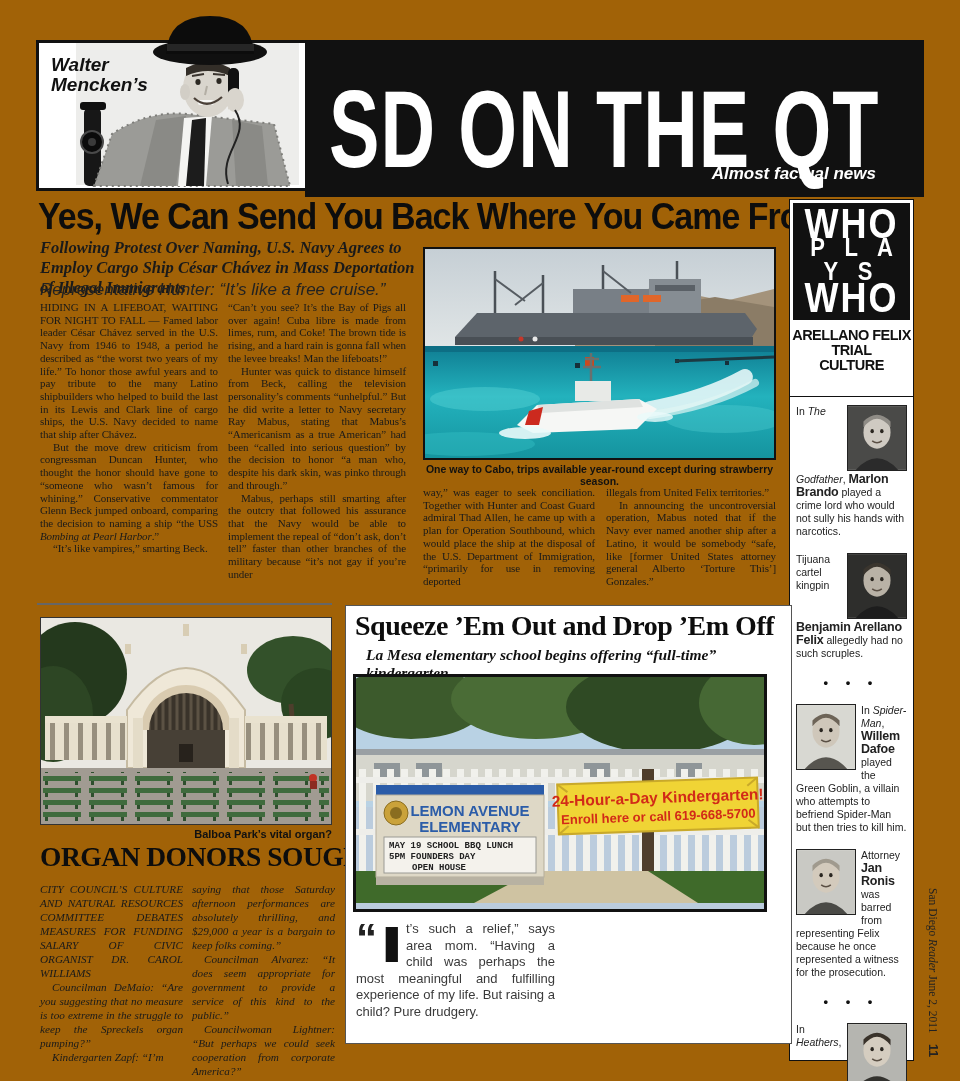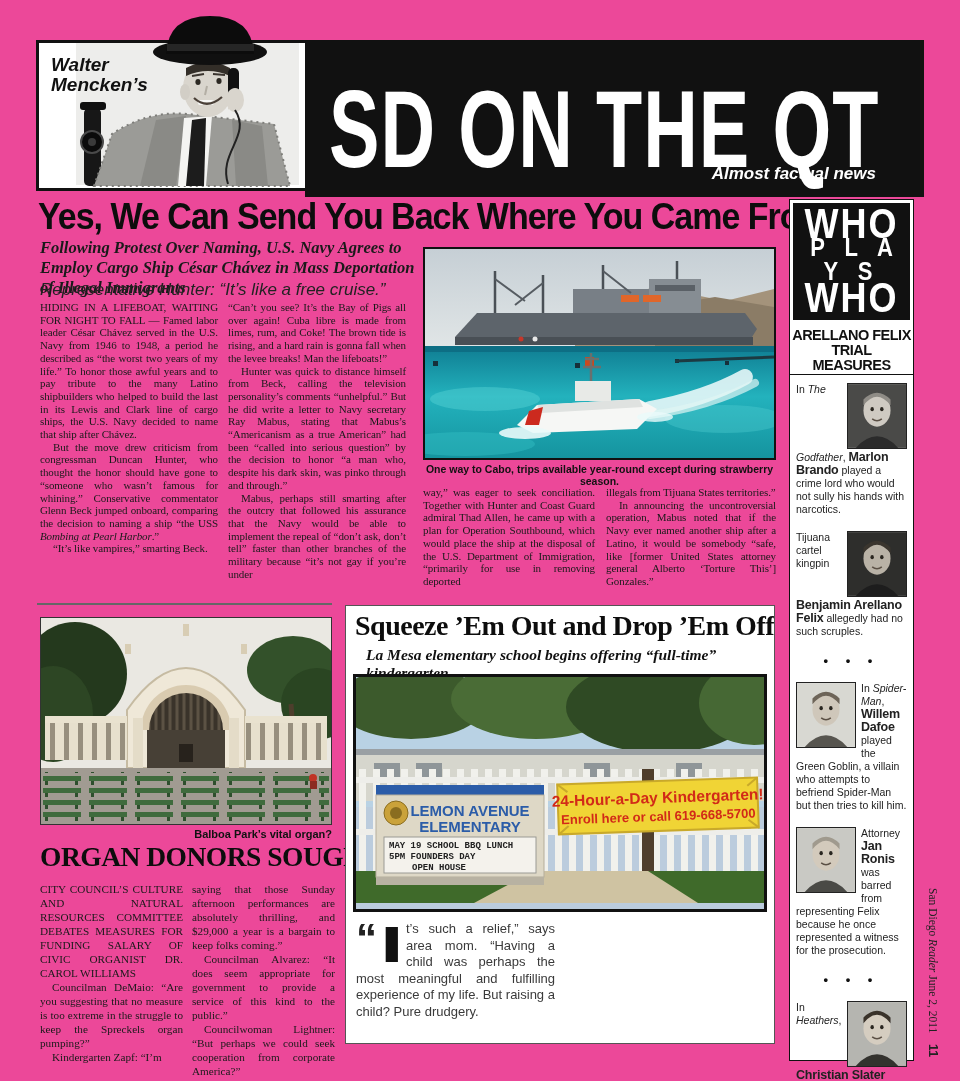--- a/index.html
+++ b/index.html
@@ -1,16 +1,16 @@
 <!DOCTYPE html>
 <html><head>
 <meta charset="utf-8">
 <style>
   html,body{margin:0;padding:0;background:#fff;}
-  #page{position:relative;width:960px;height:1081px;background:#ec4899;overflow:hidden;
+  #page{position:relative;width:960px;height:1081px;background:#a16207;overflow:hidden;
         font-family:"Liberation Serif",serif;color:#1a1a1a;}
   .abs{position:absolute;}
 
   
   #mast-box{left:36px;top:40px;width:266px;height:145px;border:3px solid #111;background:#fff;overflow:visible;}
   #mast-art{position:absolute;left:-3px;top:-31px;width:266px;height:176px;overflow:visible;}
   #byline{position:absolute;left:12px;top:12px;width:100px;
           font-family:"Liberation Sans",sans-serif;font-style:italic;font-weight:bold;
           font-size:19px;line-height:1.05;color:#111;}
   #mast-banner{left:305px;top:40px;width:619px;height:157px;background:#111;}
@@ -40,21 +40,21 @@
   #ship-caption{left:423px;top:463px;width:353px;text-align:center;
         font-family:"Liberation Sans",sans-serif;font-weight:bold;font-size:10.5px;color:#111;}
 
   
   #sidebar{left:789px;top:199px;width:123px;height:860px;border:1.5px solid #111;background:#fff;
            font-family:"Liberation Sans",sans-serif;}
   #who-box{margin:3px;background:#111;color:#fff;text-align:center;padding:4px 0 6px;}
   .who-l{font-weight:bold;line-height:0.92;transform:scale(1,1.18);transform-origin:center;}
   .who-big{font-size:36px;letter-spacing:2px;}
   .who-mid{font-size:22px;letter-spacing:7px;text-indent:7px;}
-  #edition{padding:5px 2px 1px;border-bottom:1.5px solid #111;text-align:center;
+  #edition{padding:5px 2px 23px;border-bottom:1.5px solid #111;text-align:center;
            font-weight:bold;font-size:14.5px;line-height:1.05;letter-spacing:-0.5px;color:#111;}
   #sb-items{padding:8px 6px;}
   .sb-entry{display:flow-root;font-size:10.5px;line-height:13px;color:#222;margin-bottom:15px;}
   .sb-entry .sb-photo{width:58px;height:64px;border:1px solid #222;}
   .sb-entry.ph-r .sb-photo{float:right;margin:0 0 2px 5px;}
   .sb-entry.ph-l .sb-photo{float:left;margin:0 5px 2px 0;}
   .sb-div{text-align:center;font-weight:bold;font-size:13px;letter-spacing:7px;margin:4px 0 14px;color:#111;}
   .it{font-style:italic;}
   .nm{font-weight:bold;font-size:12.5px;letter-spacing:-0.2px;}
 
@@ -64,27 +64,27 @@
   #edge .pg{font-weight:bold;font-size:12.5px;margin-top:8px;font-family:"Liberation Sans",sans-serif;}
 
   
   #organ-rule{left:37px;top:603px;width:295px;height:2px;background:#666;}
   #organ-photo{left:40px;top:617px;width:290px;height:206px;border:1px solid #333;background:#eee;}
   #organ-caption{left:40px;top:828px;width:292px;text-align:right;
         font-family:"Liberation Sans",sans-serif;font-weight:bold;font-size:11px;color:#111;}
   #organ-headline{left:40px;top:841px;width:300px;font-weight:bold;font-size:27.5px;
         letter-spacing:-0.5px;color:#0d0d0d;white-space:nowrap;}
   .organcol{font-size:11.2px;line-height:14px;text-align:justify;}
-  .organcol p{margin:0;}
+  .organcol p{margin:0;font-style:italic;}
   .organcol p + p{text-indent:12px;}
   #ocol1{left:40px;top:882px;width:143px;}
   #ocol2{left:192px;top:882px;width:143px;}
 
   
-  #squeeze-box{left:345px;top:605px;width:428px;height:437px;border:1.5px solid #555;background:#fff;overflow:hidden;}
+  #squeeze-box{left:345px;top:605px;width:428px;height:437px;border:1.5px solid #555;background:#fff;overflow:hidden;padding-left:17px;}
   #squeeze-headline{position:absolute;left:9px;top:4px;font-weight:bold;font-size:28px;
         letter-spacing:-0.5px;color:#0d0d0d;white-space:nowrap;}
   #squeeze-deck{position:absolute;left:20px;top:40px;font-style:italic;font-weight:bold;font-size:15.5px;color:#111;}
   #school-photo{position:absolute;left:7px;top:68px;width:408px;height:232px;border:3px solid #111;background:#bcd;}
   .q-col{position:absolute;top:315px;font-family:"Liberation Sans",sans-serif;
          font-size:13px;line-height:16.5px;color:#3a3a3a;text-align:justify;}
   #qcol1{left:10px;width:199px;}
   #qcol2{left:221px;width:196px;}
   .q-cap{float:left;margin:3px 6px 0 0;display:flex;align-items:flex-start;}
   .q-open{font-family:"Liberation Sans",sans-serif;font-weight:bold;font-size:42px;line-height:0.72;color:#222;}
@@ -151,21 +151,21 @@
     </div>
   <div class="abs bodycol" id="col2">
       <p class="bp">“Can’t you see? It’s the Bay of Pigs all over again! Cuba libre is made from limes, rum, and Coke! The brown tide is rising, and a hard rain is gonna fall when the levee breaks! Man the lifeboats!”</p>
       <p class="bp">Hunter was quick to distance himself from Beck, calling the television personality’s comments “unhelpful.” But he did write a letter to Navy secretary Ray Mabus, stating that Mabus’s “Americanism as a true American” had been “called into serious question” by the decision to honor “a man who, despite his dark skin, was pinko through and through.”</p>
       <p class="bp">Mabus, perhaps still smarting after the outcry that followed his assurance that the Navy would be able to implement the repeal of “don’t ask, don’t tell” faster than other branches of the military because “it’s not gay if you’re under</p>
     </div>
   <div class="abs bodycol" id="col3">
       <p class="bp">way,” was eager to seek conciliation. Together with Hunter and Coast Guard admiral Thad Allen, he came up with a plan for Operation Southbound, which would place the ship at the disposal of the U.S. Department of Immigration, “primarily for use in removing deported</p>
     </div>
   <div class="abs bodycol" id="col4">
-      <p class="bp">illegals from Tijuana States territories.”</p>
+      <p class="bp">illegals from United Felix territories.”</p>
       <p class="bp">In announcing the uncontroversial operation, Mabus noted that if the Navy ever named another ship after a Latino, it would be somebody “safe, like [former United States attorney general Alberto ‘Torture This’] Gonzales.”</p>
     </div>
 
   <div class="abs" id="ship-photo">
     <svg viewBox="0 0 349 209" width="349" height="209" aria-hidden="true">
       <defs>
         <linearGradient id="skyG" x1="0" y1="0" x2="0" y2="1">
           <stop offset="0" stop-color="#c6cfd5"></stop>
             <stop offset="1" stop-color="#e0e5e6"></stop>
         </linearGradient>
@@ -220,21 +220,21 @@
   <div class="abs" id="ship-caption">One way to Cabo, trips available year-round except during strawberry season.</div>
 
   <div class="abs" id="sidebar">
     <div id="who-box">
       <div class="who-l who-big">WHO</div>
       <div class="who-l who-mid">P L A Y S</div>
       <div class="who-l who-big">WHO</div>
     </div>
     <div id="edition">
       <div>ARELLANO FELIX TRIAL</div>
-      <div>MEASURES</div>
+      <div>CULTURE</div>
     </div>
     <div id="sb-items">
         <div class="sb-entry ph-r"><div class="sb-photo"><svg viewBox="0 0 60 66" width="58" height="64">
               <rect width="60" height="66" fill="#4a4a48"></rect>
               <path d="M8 66 Q30 42 52 66 Z" fill="#2b2b2b"></path>
               <ellipse cx="30" cy="27" rx="14" ry="17" fill="#cfcac2"></ellipse>
               <path d="M16 22 Q30 4 44 22 L44 16 Q30 2 16 16 Z" fill="#8f8c86"></path>
               <ellipse cx="25" cy="26" rx="1.8" ry="2.2" fill="#2a2620"></ellipse>
               <ellipse cx="35" cy="26" rx="1.8" ry="2.2" fill="#2a2620"></ellipse>
               <path d="M25 36 Q30 40 35 36" stroke="#5a4f44" stroke-width="1.5" fill="none"></path>
@@ -334,21 +334,21 @@
     </svg>
   </div>
   <div class="abs" id="organ-caption">Balboa Park’s vital organ?</div>
   <div class="abs" id="organ-headline">ORGAN DONORS SOUGHT</div>
   <div class="abs organcol" id="ocol1">
       <p class="bp">CITY COUNCIL’S CULTURE AND NATURAL RESOURCES COMMITTEE DEBATES MEASURES FOR FUNDING SALARY OF CIVIC ORGANIST DR. CAROL WILLIAMS</p>
       <p class="bp">Councilman DeMaio: “Are you suggesting that no measure is too extreme in the struggle to keep the Spreckels organ pumping?”</p>
       <p class="bp">Kindergarten Zapf: “I’m</p>
     </div>
   <div class="abs organcol" id="ocol2">
-      <p class="bp">saying that those Sunday afternoon performances are absolutely thrilling, and $29,000 a year is a bargain to keep folks coming.”</p>
+      <p class="bp">saying that those Saturday afternoon performances are absolutely thrilling, and $29,000 a year is a bargain to keep folks coming.”</p>
       <p class="bp">Councilman Alvarez: “It does seem appropriate for government to provide a service of this kind to the public.”</p>
       <p class="bp">Councilwoman Lightner: “But perhaps we could seek cooperation from corporate America?”</p>
     </div>
 
   <div class="abs" id="squeeze-box">
     <div id="squeeze-headline">Squeeze ’Em Out and Drop ’Em Off</div>
     <div id="squeeze-deck">La Mesa elementary school begins offering “full-time” kindergarten</div>
 
     <div id="school-photo">
       <svg viewBox="0 0 408 226" width="408" height="226" aria-hidden="true">

